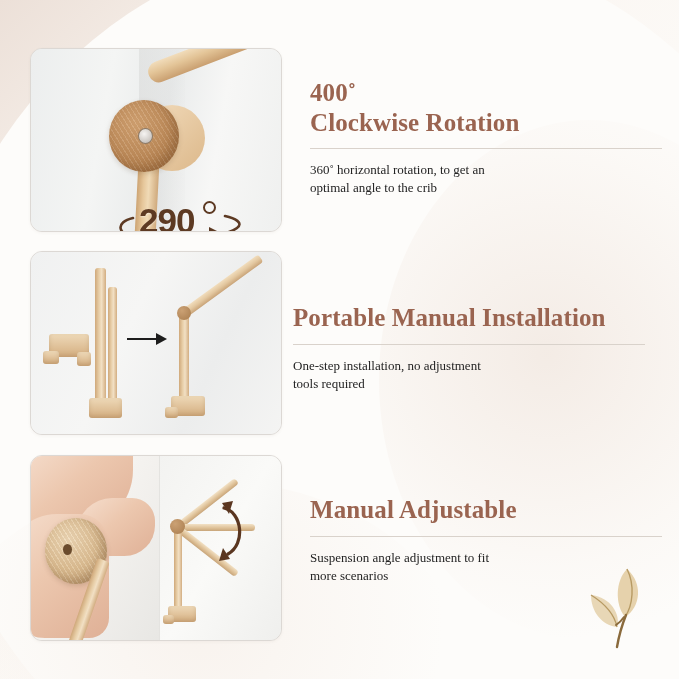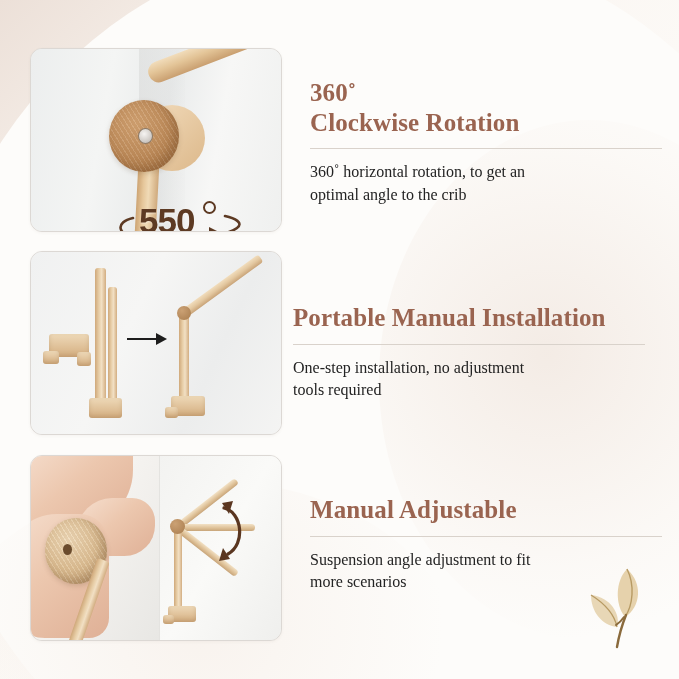--- a/index.html
+++ b/index.html
@@ -95,21 +95,21 @@
   }
   .rule {
     height: 1px;
     background: #d9d2cb;
     margin: 11px 0 12px 0;
     width: 100%;
   }
   .body-text {
     color: #232323;
     font-family: "Liberation Serif", serif;
-    font-size: 16px;
+    font-size: 13px;
     line-height: 1.42;
     margin: 0;
     white-space: pre-line;
   }
 
   
   .p1-bg {
     position: absolute; inset: 0;
     background: linear-gradient(100deg,#eceeee 0%,#f4f5f4 30%,#e9ebeb 52%,#f7f7f6 72%,#eff0ef 100%);
   }
@@ -243,32 +243,32 @@
 
     <div class="photo-card">
       <div class="p1-bg"></div>
       <div class="p1-wallshadow"></div>
       <div class="p1-post"></div>
       <div class="p1-hub-back"></div>
       <div class="p1-arm"></div>
       <div class="p1-hub"></div>
       <div class="p1-screw"></div>
 
-      <div class="p1-360">550</div>
+      <div class="p1-360">290</div>
       <div class="p1-deg-sup"></div>
 
       <svg class="p1-ellipse" width="135" height="32" viewBox="0 0 135 32">
         <path d="M20 6 C2 10, 2 24, 30 27 C62 30, 110 26, 124 16 C131 11, 122 6, 112 4" fill="none" stroke="#5d3a23" stroke-width="2.6" stroke-linecap="round"></path>
         <path d="M64 21 L98 21" stroke="#5d3a23" stroke-width="2.6" stroke-linecap="round"></path>
         <path d="M96 15 L108 21 L96 27 Z" fill="#5d3a23"></path>
       </svg>
     </div>
 
     <div class="text-col">
-      <h2 class="heading">360˚
+      <h2 class="heading">400˚
 Clockwise Rotation</h2>
       <div class="rule"></div>
       <p class="body-text">360˚ horizontal rotation, to get an
 optimal angle to the crib</p>
     </div>
   </div>
 
   <div class="feature feature-2">
 
     <div class="photo-card">

